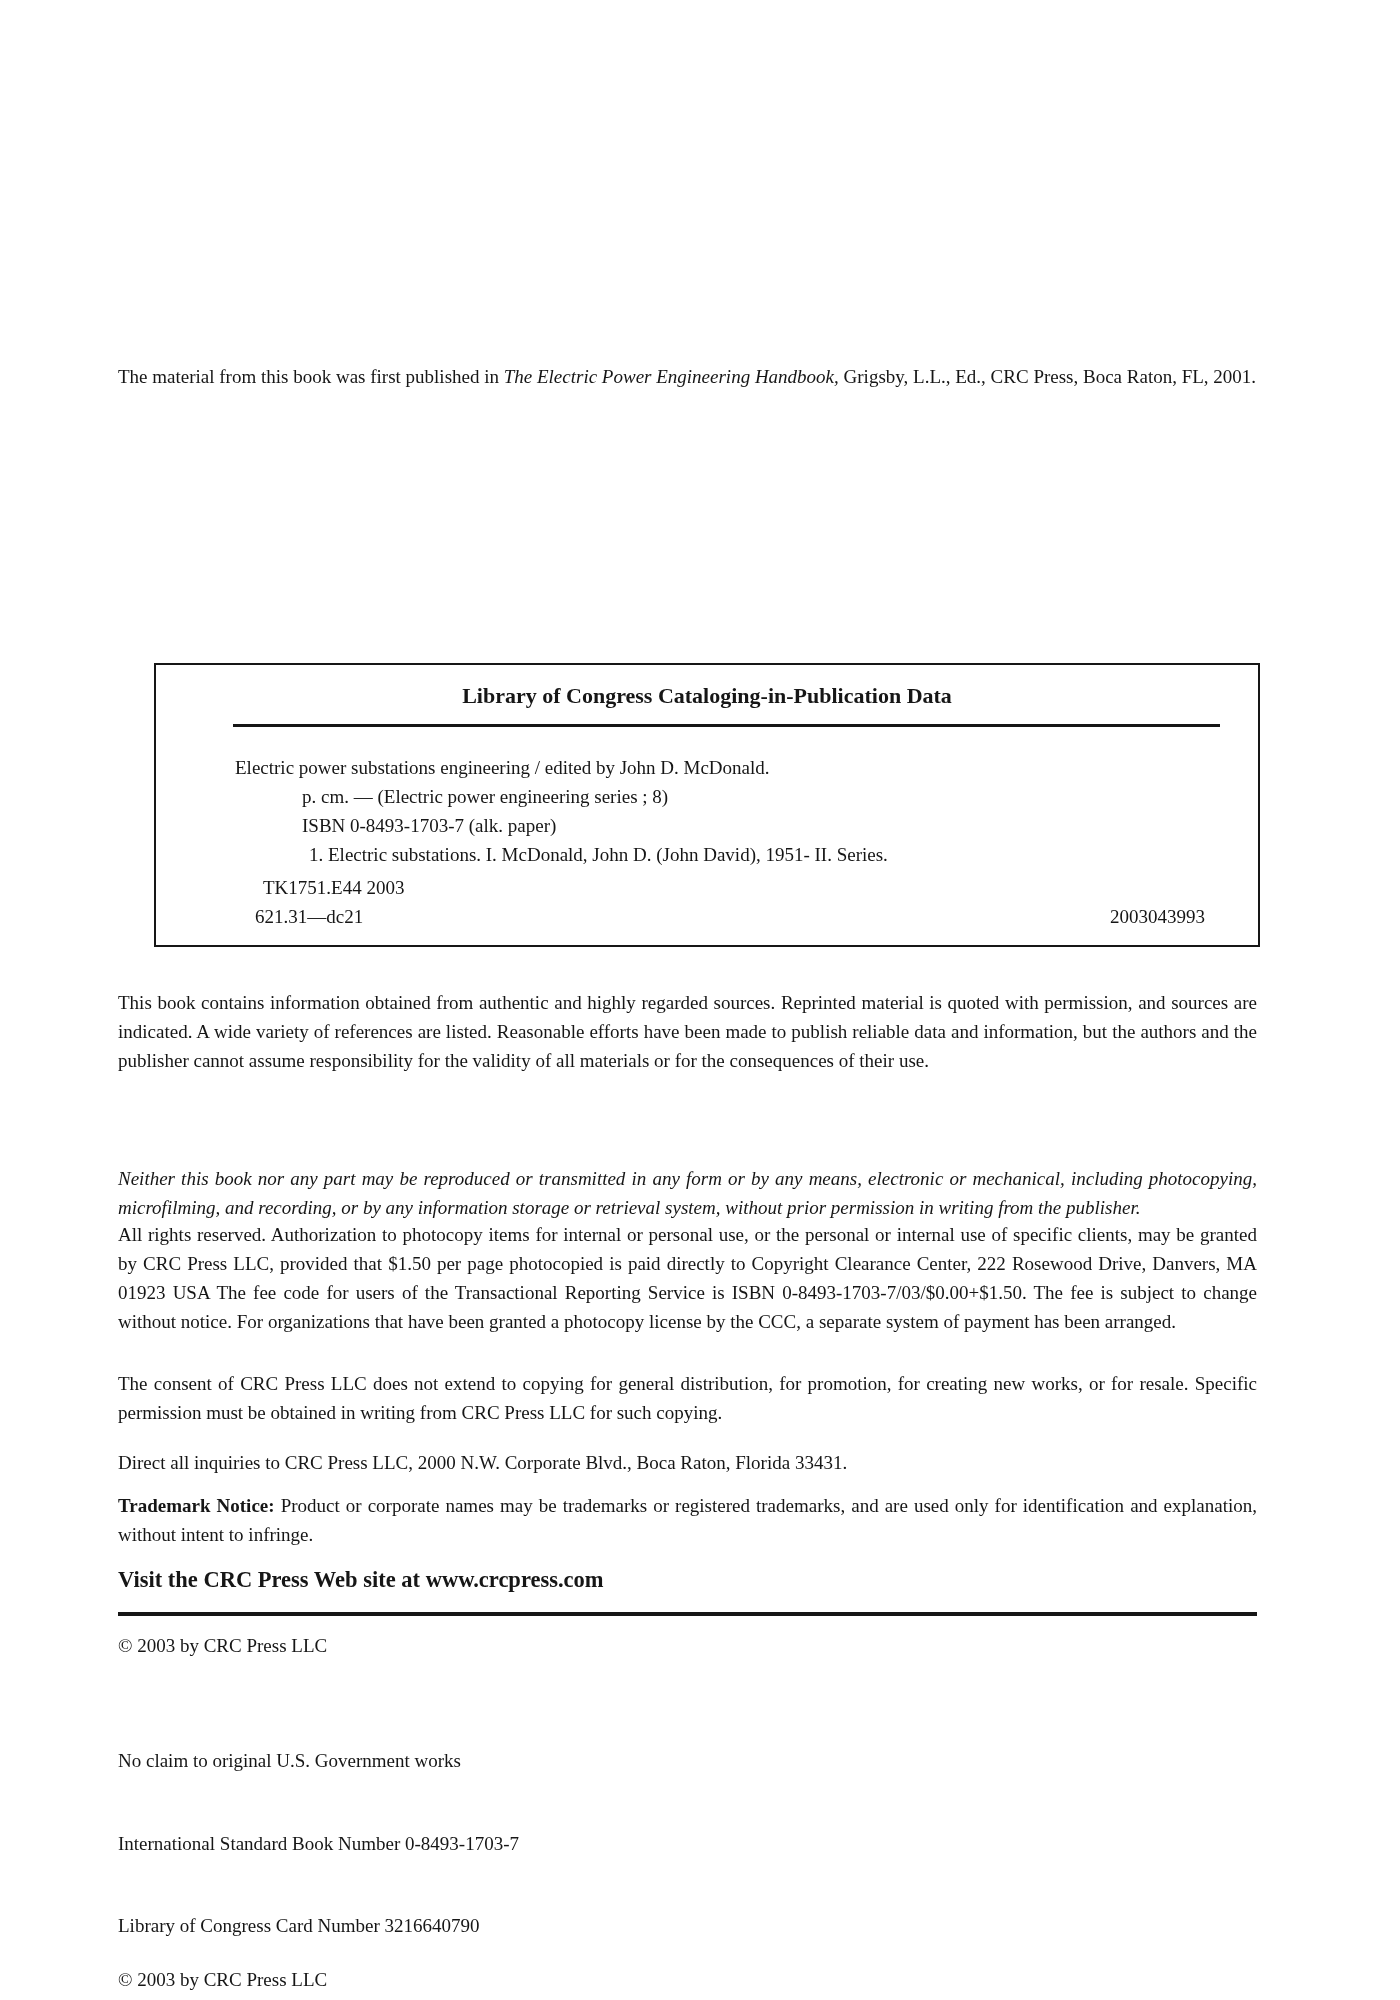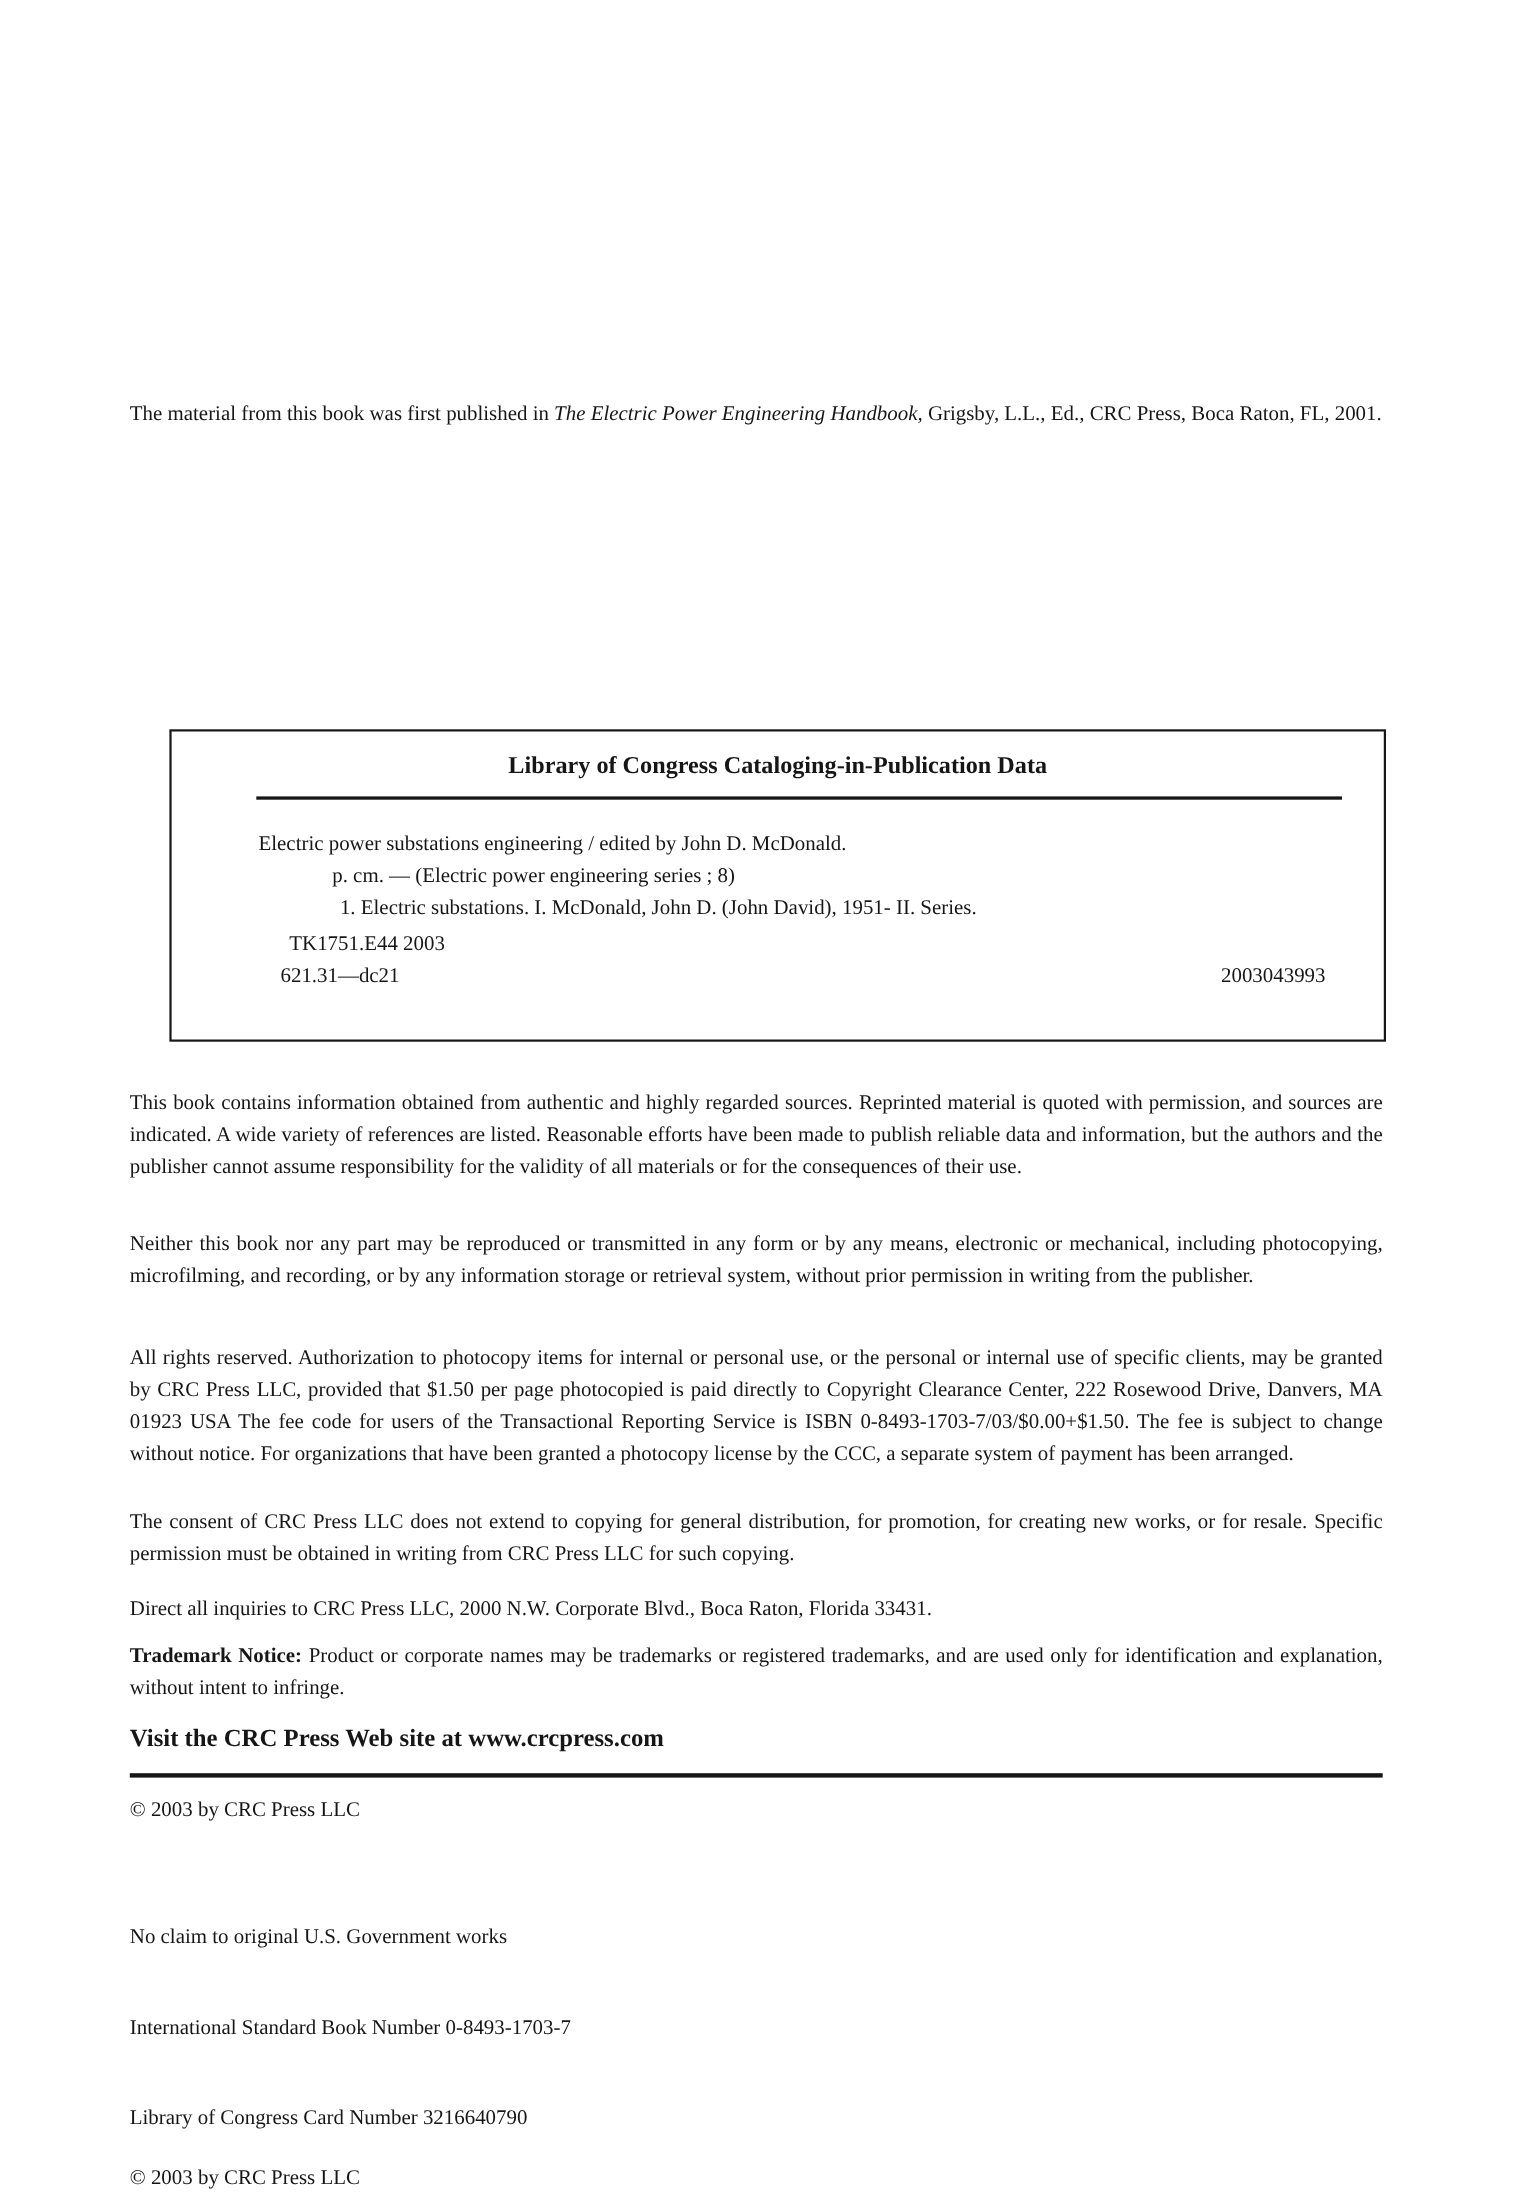--- a/index.html
+++ b/index.html
@@ -85,30 +85,31 @@
 
   <p class="abs body-col para" style="top:362px;">
     <span>The material from this book was first published in </span><span class="italic">The Electric Power Engineering Handbook,</span><span> Grigsby, L.L., Ed., CRC Press, Boca Raton, FL, 2001.</span>
   </p>
 
   <div class="abs loc-box">
     <div class="loc-title">Library of Congress Cataloging-in-Publication Data</div>
     <div class="loc-rule"></div>
     <div class="loc-line first">Electric power substations engineering / edited by John D. McDonald.</div>
     <div class="loc-line ind-a">p. cm. — (Electric power engineering series ; 8)</div>
+    <div class="loc-line ind-a">ISBN 0-8493-1703-7 (alk. paper)</div>
     <div class="loc-line ind-b">1. Electric substations. I. McDonald, John D. (John David), 1951- II. Series.</div>
     <div class="loc-line callnum">TK1751.E44 2003</div>
     <div class="loc-bottom-row">
       <span>621.31—dc21</span>
       <span>2003043993</span>
     </div>
   </div>
 
   <p class="abs body-col para" style="top:988px;">This book contains information obtained from authentic and highly regarded sources. Reprinted material is quoted with permission, and sources are indicated. A wide variety of references are listed. Reasonable efforts have been made to publish reliable data and information, but the authors and the publisher cannot assume responsibility for the validity of all materials or for the consequences of their use.</p>
-  <p class="abs body-col para" style="top:1116px;">Neither this book nor any part may be reproduced or transmitted in any form or by any means, electronic or mechanical, including photocopying, microfilming, and recording, or by any information storage or retrieval system, without prior permission in writing from the publisher.</p>
+  <p class="abs body-col para" style="top:1164px;font-style:italic;">Neither this book nor any part may be reproduced or transmitted in any form or by any means, electronic or mechanical, including photocopying, microfilming, and recording, or by any information storage or retrieval system, without prior permission in writing from the publisher.</p>
   <p class="abs body-col para" style="top:1220px;">All rights reserved. Authorization to photocopy items for internal or personal use, or the personal or internal use of specific clients, may be granted by CRC Press LLC, provided that $1.50 per page photocopied is paid directly to Copyright Clearance Center, 222 Rosewood Drive, Danvers, MA 01923 USA The fee code for users of the Transactional Reporting Service is ISBN 0-8493-1703-7/03/$0.00+$1.50. The fee is subject to change without notice. For organizations that have been granted a photocopy license by the CCC, a separate system of payment has been arranged.</p>
   <p class="abs body-col para" style="top:1369px;">The consent of CRC Press LLC does not extend to copying for general distribution, for promotion, for creating new works, or for resale. Specific permission must be obtained in writing from CRC Press LLC for such copying.</p>
   <p class="abs body-col para" style="top:1448px;">Direct all inquiries to CRC Press LLC, 2000 N.W. Corporate Blvd., Boca Raton, Florida 33431.</p>
 
   <p class="abs body-col para" style="top:1491px;">
     <span class="bold">Trademark Notice:</span><span> Product or corporate names may be trademarks or registered trademarks, and are used only for identification and explanation, without intent to infringe.</span>
   </p>
 
   <div class="abs body-col center website-line" style="top:1566px;">Visit the CRC Press Web site at www.crcpress.com</div>
 

